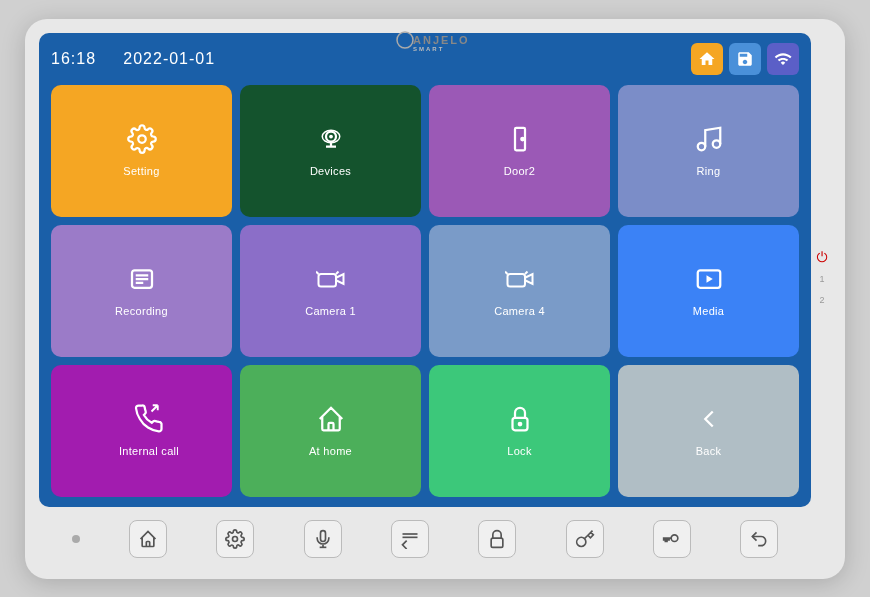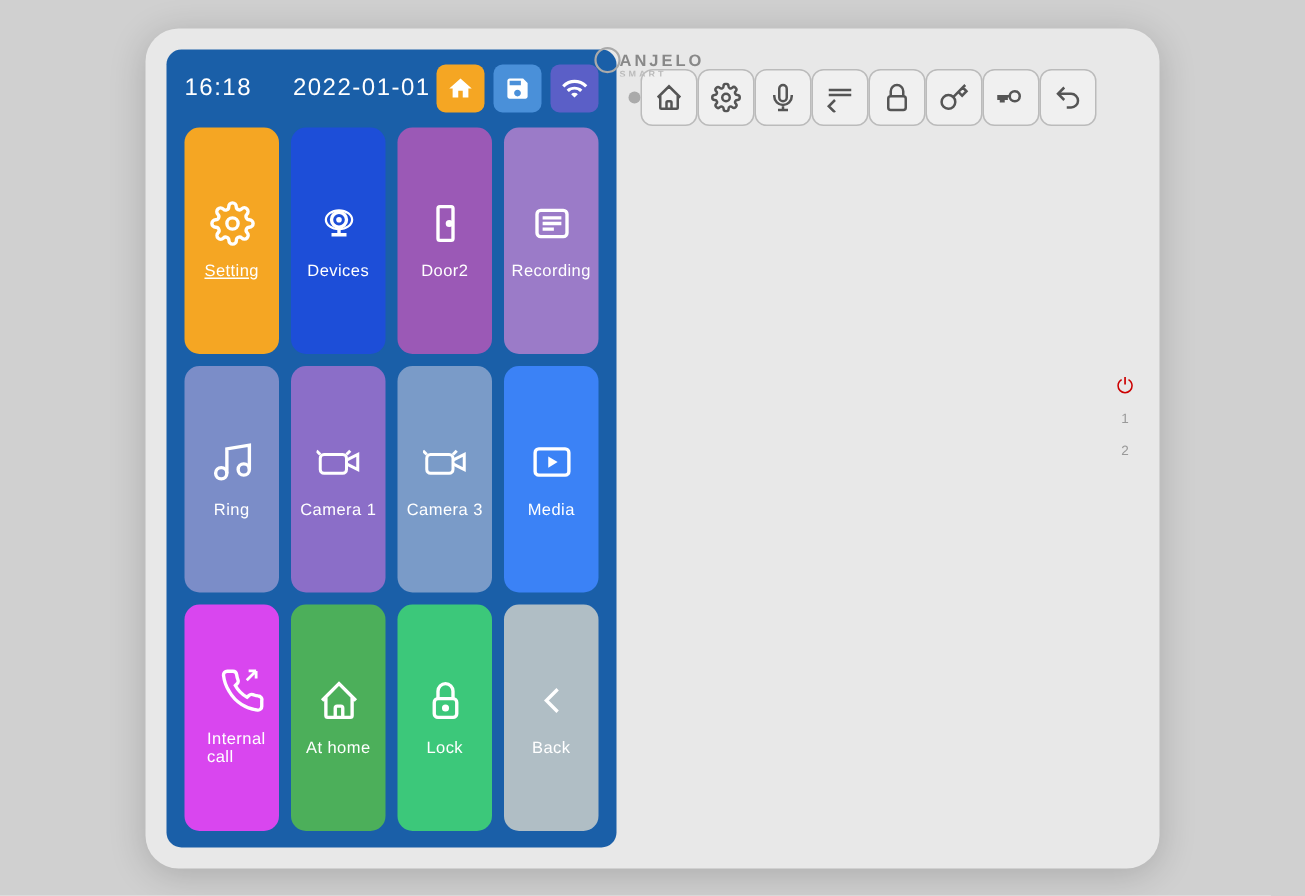--- a/index.html
+++ b/index.html
@@ -6,21 +6,21 @@
     body {
       width: 870px;
       height: 597px;
       background: #d0d0d0;
       display: flex;
       align-items: center;
       justify-content: center;
       font-family: Arial, sans-serif;
     }
     .device-frame {
-      width: 676px;
+      width: 820px;
       height: 560px;
       background: #e8e8e8;
       border-radius: 22px;
       box-shadow: 0 4px 24px rgba(0,0,0,0.18);
       display: flex;
       flex-direction: row;
       align-items: stretch;
       padding: 14px 10px 14px 14px;
       position: relative;
     }
@@ -31,21 +31,21 @@
       transform: translateX(-50%);
       font-size: 11px;
       font-weight: bold;
       color: #888;
       letter-spacing: 2px;
       text-align: center;
     }
     .main-content {
       flex: 1;
       display: flex;
-      flex-direction: row;
+      flex-direction: column;
       gap: 0;
     }
     .screen {
       flex: 1;
       background: #1a5fa8;
       border-radius: 10px;
       overflow: hidden;
       display: flex;
       flex-direction: column;
       padding: 10px 12px 10px 12px;
@@ -98,30 +98,30 @@
     .tile-icon {
       font-size: 28px;
       line-height: 1;
     }
     .tile-label {
       font-size: 11px;
       font-weight: 500;
       color: white;
       letter-spacing: 0.3px;
     }
-    .tile-setting { background: #f5a623; text-decoration: underline; }
-    .tile-devices { background: #1d4ed8; }
+    .tile-setting { background: #f5a623; }
+    .tile-devices { background: #14532d; }
     .tile-door1 { background: #e8245a; }
     .tile-door2 { background: #9b59b6; justify-content: center; }
     .tile-ring { background: #7b8dc8; }
     .tile-recording { background: #9b7bc8; }
     .tile-camera1 { background: #8b6ec8; }
     .tile-camera2 { background: #7a9bc8; }
     .tile-media { background: #3b82f6; }
-    .tile-internal { background: #d946ef; padding-left: 15px; }
+    .tile-internal { background: #a21caf; padding-left: 15px; }
     .tile-lock { background: #3cc87a; }
     .tile-athome { background: #4caf5a; }
     .tile-back { background: #b0bec5; }
 
     .bottom-bar {
       height: 52px;
       display: flex;
       align-items: center;
       justify-content: space-around;
       padding: 0 8px;
@@ -241,41 +241,41 @@
         <div class="tile tile-door2">
           <div class="tile-icon">
             <svg class="svg-icon" viewBox="0 0 24 24" fill="none" stroke="white" stroke-width="1.8">
               <rect x="8" y="3" width="8" height="18" rx="1"></rect>
               <circle cx="14" cy="12" r="1" fill="white"></circle>
             </svg>
           </div>
           <div class="tile-label">Door2</div>
         </div>
 
+        <div class="tile tile-ring">
+          <div class="tile-icon">
+            <svg class="svg-icon" viewBox="0 0 24 24" fill="none" stroke="white" stroke-width="1.8">
+              <path d="M9 18V5l12-2v13"></path>
+              <circle cx="6" cy="18" r="3"></circle>
+              <circle cx="18" cy="16" r="3"></circle>
+            </svg>
+          </div>
+          <div class="tile-label">Ring</div>
+        </div>
+
         <div class="tile tile-recording">
           <div class="tile-icon">
             <svg class="svg-icon" viewBox="0 0 24 24" fill="none" stroke="white" stroke-width="1.8">
               <rect x="4" y="5" width="16" height="14" rx="2"></rect>
               <line x1="7" y1="9" x2="17" y2="9"></line>
               <line x1="7" y1="12" x2="17" y2="12"></line>
               <line x1="7" y1="15" x2="13" y2="15"></line>
             </svg>
           </div>
           <div class="tile-label">Recording</div>
-        </div>
-
-        <div class="tile tile-ring">
-          <div class="tile-icon">
-            <svg class="svg-icon" viewBox="0 0 24 24" fill="none" stroke="white" stroke-width="1.8">
-              <path d="M9 18V5l12-2v13"></path>
-              <circle cx="6" cy="18" r="3"></circle>
-              <circle cx="18" cy="16" r="3"></circle>
-            </svg>
-          </div>
-          <div class="tile-label">Ring</div>
         </div>
 
         <div class="tile tile-camera1">
           <div class="tile-icon">
             <svg class="svg-icon" viewBox="0 0 24 24" fill="none" stroke="white" stroke-width="1.6">
               <rect x="2" y="8" width="14" height="10" rx="2"></rect>
               <path d="M16 11l6-3v8l-6-3"></path>
               <line x1="2" y1="8" x2="0" y2="6"></line>
               <line x1="16" y1="8" x2="18" y2="6"></line>
             </svg>
@@ -285,21 +285,21 @@
 
         <div class="tile tile-camera2">
           <div class="tile-icon">
             <svg class="svg-icon" viewBox="0 0 24 24" fill="none" stroke="white" stroke-width="1.6">
               <rect x="2" y="8" width="14" height="10" rx="2"></rect>
               <path d="M16 11l6-3v8l-6-3"></path>
               <line x1="2" y1="8" x2="0" y2="6"></line>
               <line x1="16" y1="8" x2="18" y2="6"></line>
             </svg>
           </div>
-          <div class="tile-label">Camera 3</div>
+          <div class="tile-label">Camera 4</div>
         </div>
 
         <div class="tile tile-media">
           <div class="tile-icon">
             <svg class="svg-icon" viewBox="0 0 24 24" fill="none" stroke="white" stroke-width="1.8">
               <rect x="3" y="5" width="18" height="14" rx="2"></rect>
               <polygon points="10,9 10,15 15,12" fill="white" stroke="none"></polygon>
             </svg>
           </div>
           <div class="tile-label">Media</div>

